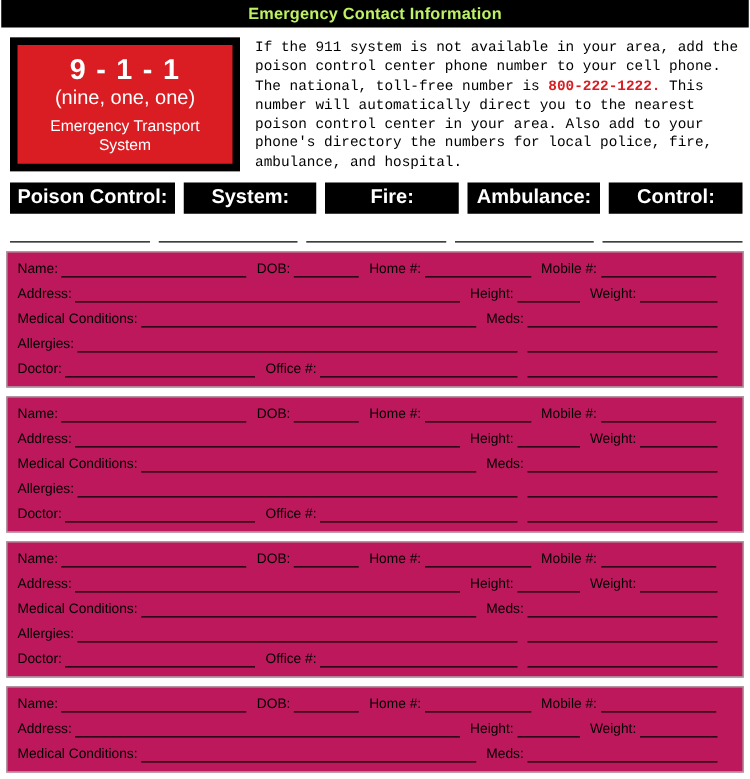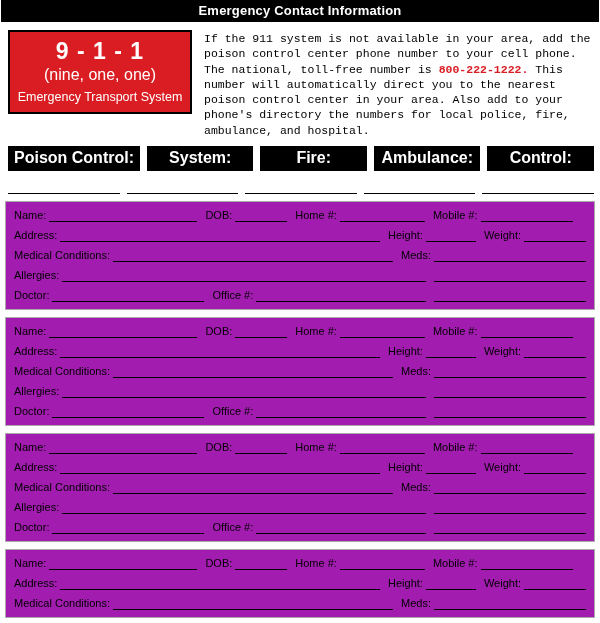--- a/index.html
+++ b/index.html
@@ -17,40 +17,40 @@
   .page {
     position: relative;
     width: 600px;
     height: 623px;
     box-sizing: border-box;
   }
 
   
   .section-bar {
     background: #000000;
-    color: #ffffff;
+    color: #bef264;
     text-align: center;
     font-weight: bold;
     font-size: 13px;
     letter-spacing: 0.2px;
     padding: 3px 0 4px 0;
     margin: 0 1px;
   }
 
   
   .emergency-row {
     display: flex;
     align-items: flex-start;
     margin: 8px 4px 0 8px;
   }
   .nine-one-one {
     width: 184px;
     min-height: 72px;
     background: #d91d22;
-    border: 2px solid #000000;
+    border: 6px solid #000000;
     color: #ffffff;
     text-align: center;
     box-sizing: border-box;
     padding: 6px 4px 7px 4px;
     flex: 0 0 auto;
   }
   .nine-one-one .big {
     font-size: 23px;
     font-weight: bold;
     letter-spacing: 1px;
@@ -113,23 +113,23 @@
     height: 22px;
   }
 
   
   .family-wrap {
     margin: 7px 5px 0 5px;
   }
   .member-card {
     border: 1px solid #aaaaaa;
     box-sizing: border-box;
-    padding: 7px 8px 6px 8px;
+    padding: 7px 20px 6px 8px;
     margin-bottom: 7px;
-    background: #a21caf;
+    background: #be185d;
   }
   .frow {
     display: flex;
     align-items: flex-end;
     font-size: 11px;
     line-height: 1;
     margin-bottom: 7px;
     white-space: nowrap;
   }
   .frow:last-child {

